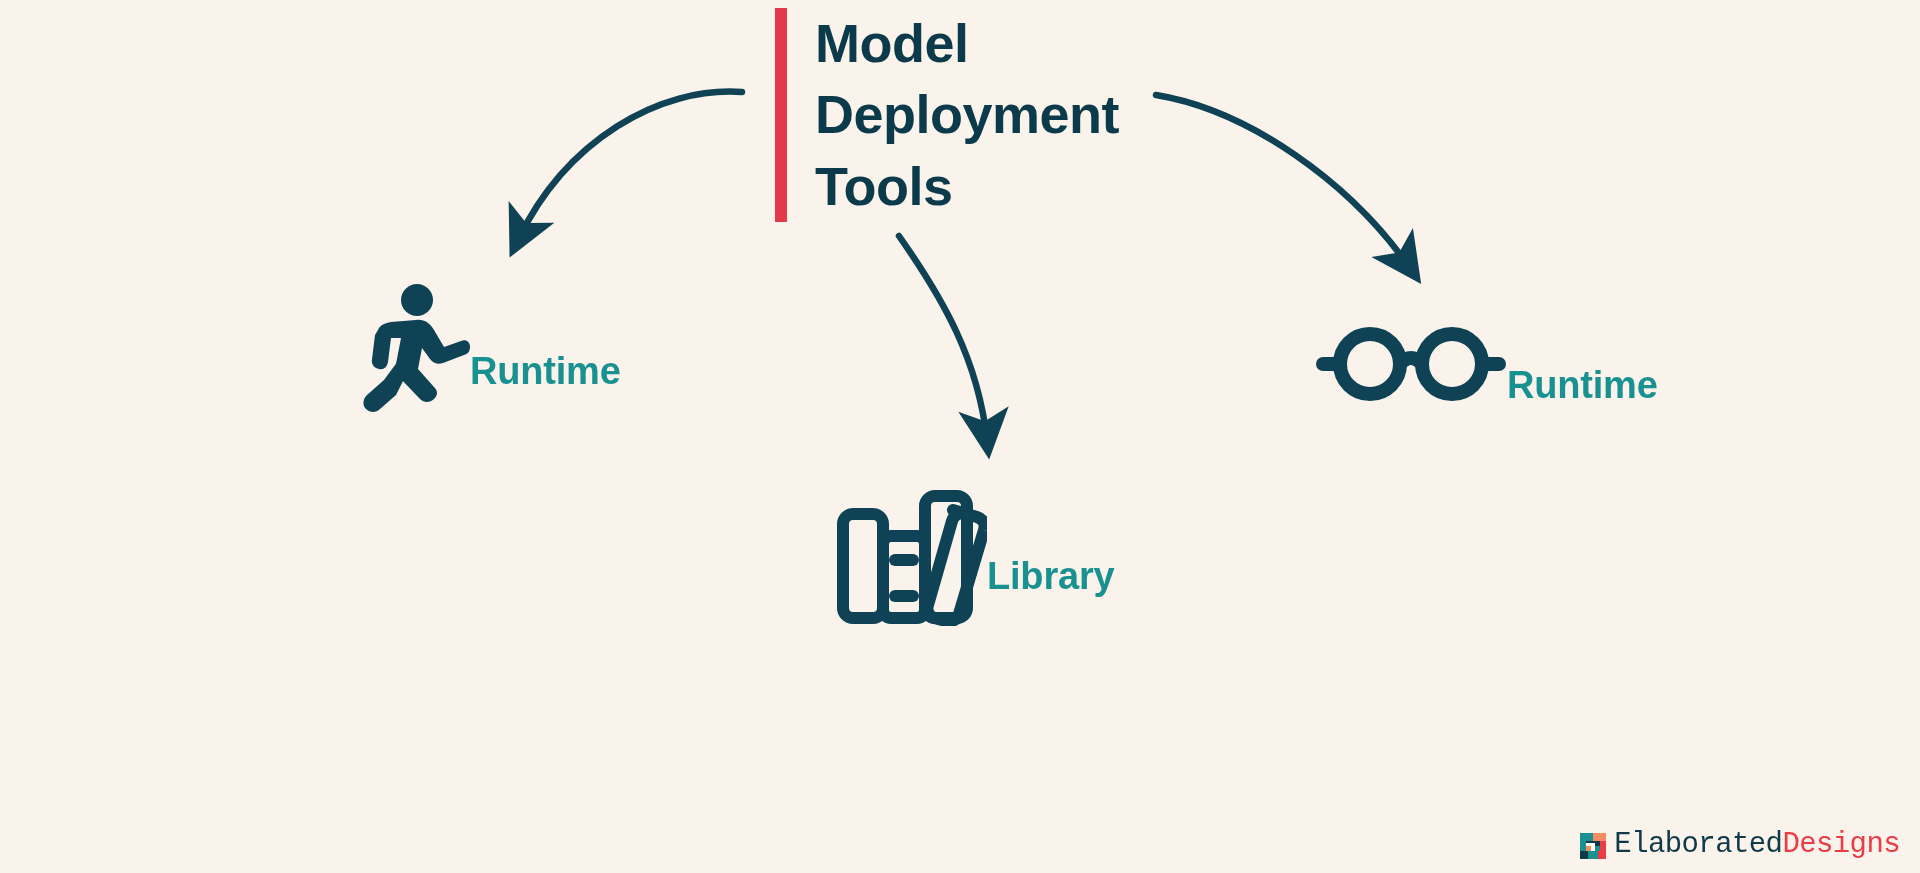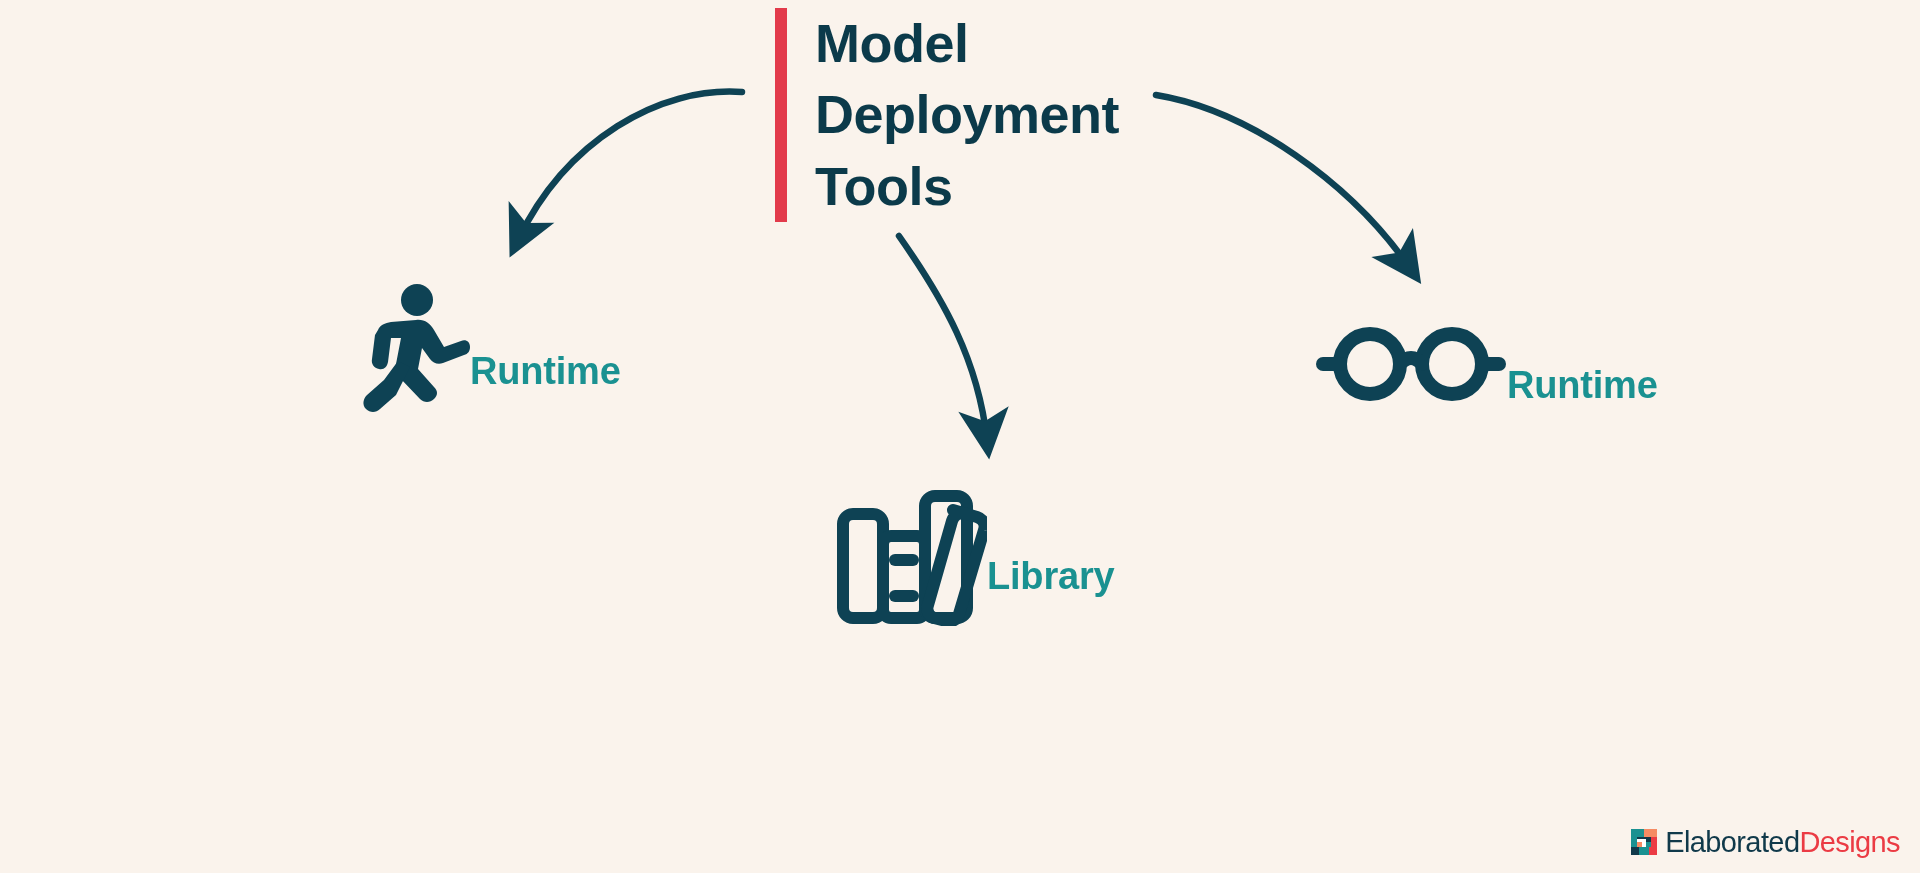--- a/index.html
+++ b/index.html
@@ -76,22 +76,23 @@
 
   #node-runtime .node-label { margin-top: 42px; }
   #node-profiler .node-label { margin-top: 42px; }
 
   
   .watermark {
     position: absolute;
     right: 20px;
     bottom: 14px;
     display: flex;
-    align-items: center;
+    align-items: flex-end;
     height: 34px;
+    font-family: Liberation Mono, monospace;
   }
   .wm-logo {
     width: 26px;
     height: 26px;
     margin-right: 8px;
     display: block;
   }
   .wm-text {
     font-size: 29px;
     font-weight: normal;

